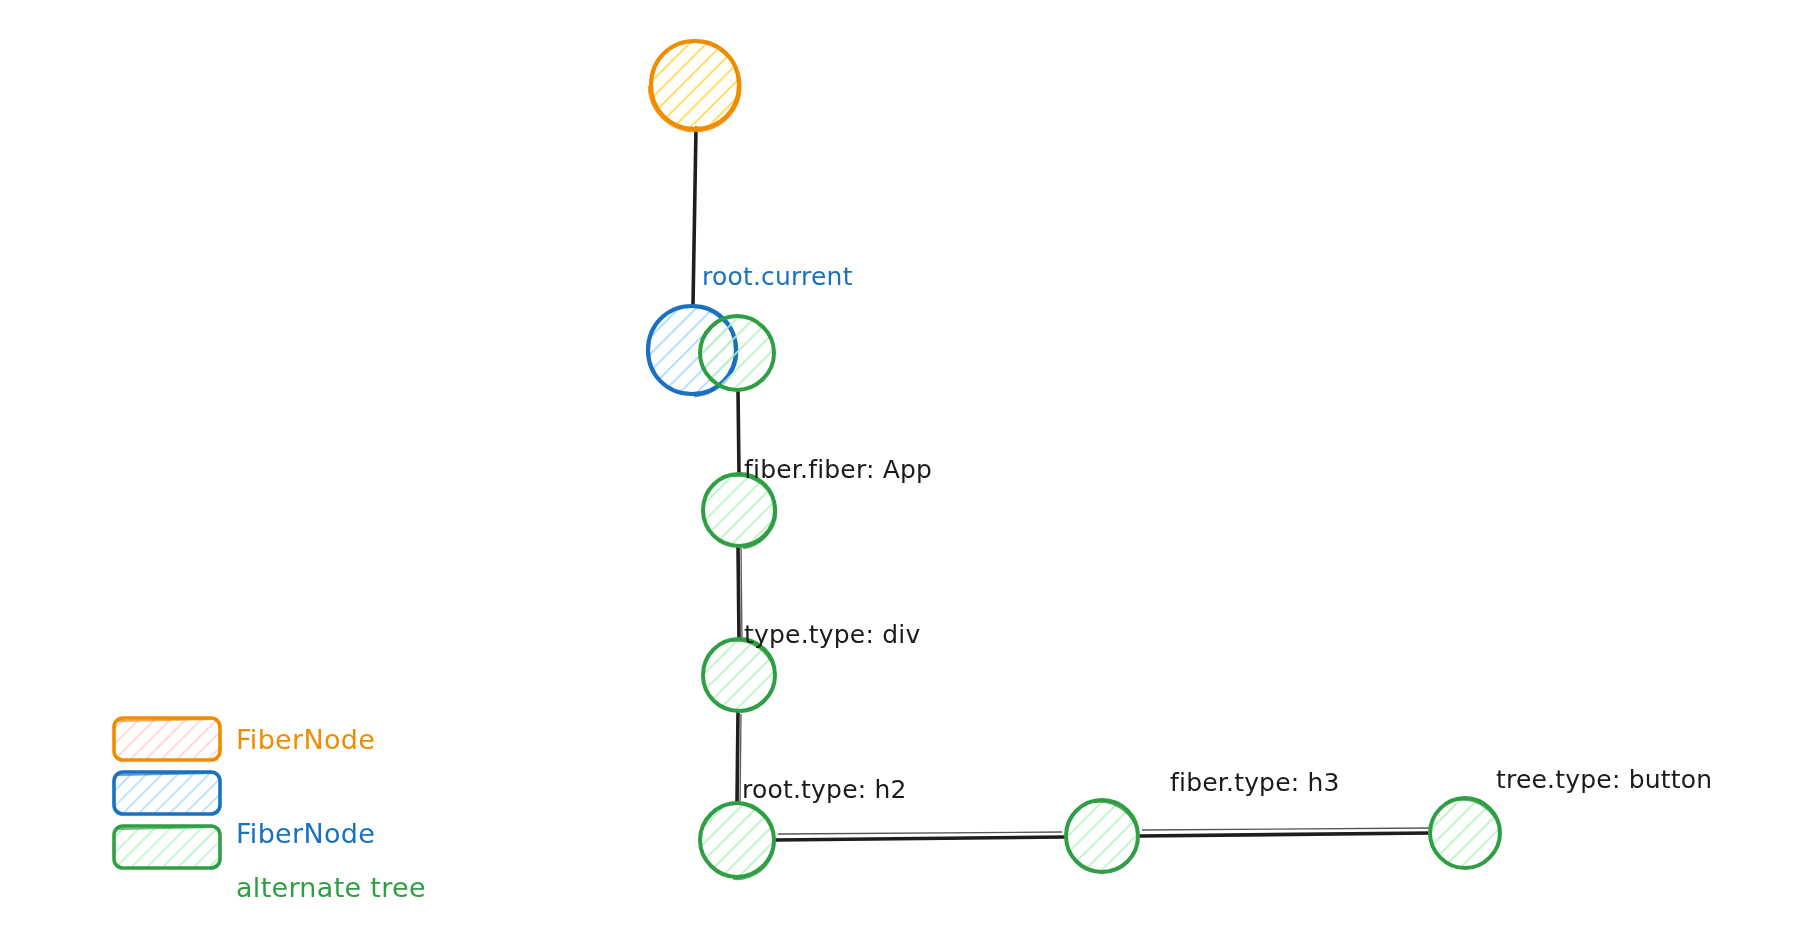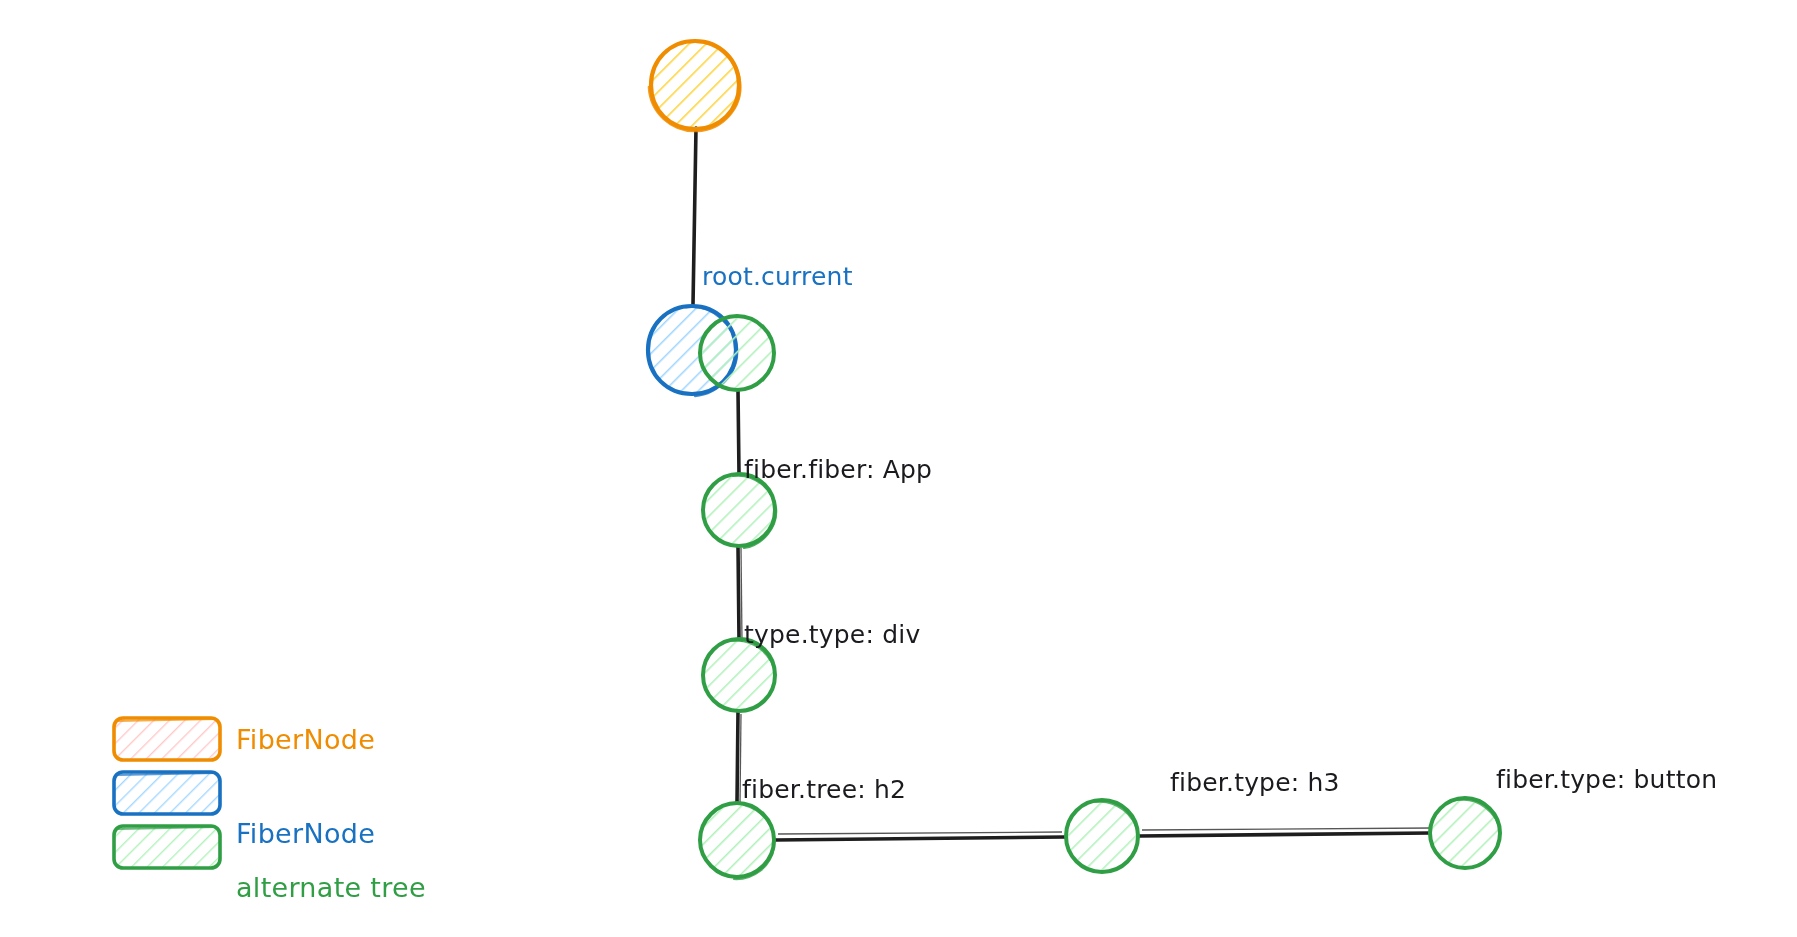--- a/index.html
+++ b/index.html
@@ -142,25 +142,25 @@
       </g>
     </g>
   </svg>
 
   <div class="lbl blue-label" style="left:700px;top:262px;">root.current</div>
 
   <div class="lbl edge-label" style="left:742px;top:455px;">fiber.fiber: App</div>
 
   <div class="lbl edge-label" style="left:742px;top:620px;">type.type: div</div>
 
-  <div class="lbl edge-label" style="left:740px;top:775px;">fiber.tree: h2</div>
+  <div class="lbl edge-label" style="left:740px;top:775px;">root.type: h2</div>
 
   <div class="lbl edge-label" style="left:1136px;top:768px;margin-left:32px;">fiber.type: h3</div>
 
-  <div class="lbl edge-label" style="left:1494px;top:765px;">fiber.type: button</div>
+  <div class="lbl edge-label" style="left:1494px;top:765px;">tree.type: button</div>
 
   <div class="lbl legend-label" style="left:234px;top:724px;color:#f08c00;">FiberNode</div>
 
   <div class="lbl legend-label" style="left:234px;top:778px;color:#1971c2;margin-top:40px;">FiberNode</div>
 
   <div class="lbl legend-label" style="left:234px;top:832px;color:#2f9e44;margin-top:40px;">alternate tree</div>
 
 </div>
 
 </body></html>

